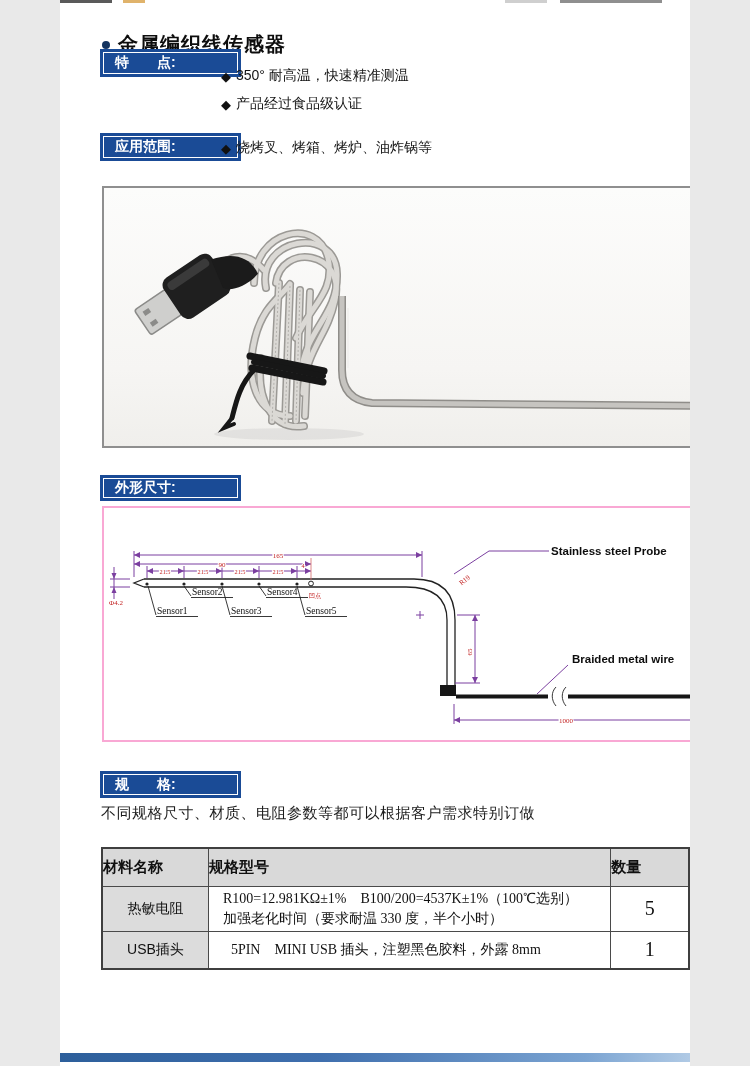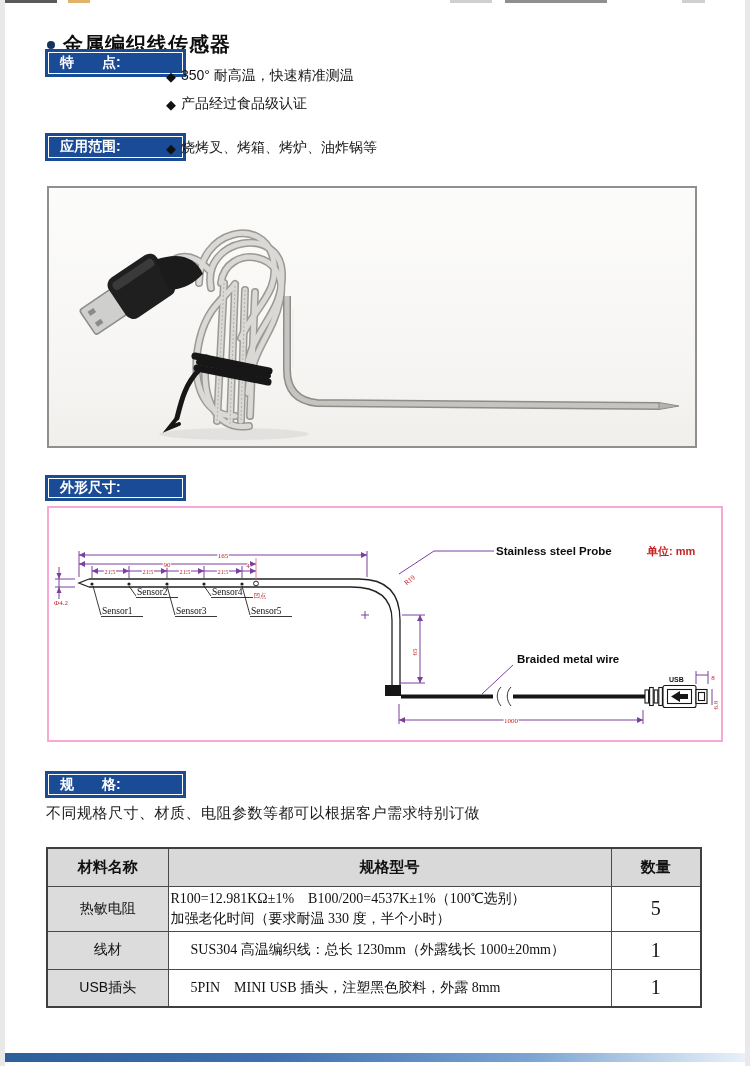--- a/index.html
+++ b/index.html
@@ -1,17 +1,17 @@
 <!DOCTYPE html>
 <html><head>
 <meta charset="utf-8">
 <style>
   * { margin:0; padding:0; box-sizing:border-box; }
   html,body { background:#e9e9e9; font-family:"Liberation Sans", sans-serif; }
-  #screen { position:relative; width:740px; height:1066px; background:#ffffff; overflow:hidden; margin:0 auto; }
+  #screen { position:relative; width:630px; height:1066px; background:#ffffff; overflow:hidden; margin:0 auto; }
 
   
   .topfrag { position:absolute; top:0; height:3px; }
 
   
   .title-row { position:absolute; left:42px; top:31px; display:flex; align-items:center; }
   .title-dot { width:8px; height:8px; border-radius:50%; background:#14335f; margin-right:8px; }
   .page-title { font-size:20px; font-weight:bold; color:#0d0d0d; letter-spacing:1px; }
 
   
@@ -41,24 +41,24 @@
   .tube  { stroke:#222222; stroke-width:1.3; fill:none; }
   .thin  { stroke:#222222; stroke-width:0.9; fill:none; }
 
   
   .spec-note { position:absolute; left:41px; top:804px; font-size:15px; color:#1c1c1c; letter-spacing:0.5px; }
 
   
   .spec-table { position:absolute; left:41px; top:847px; border-collapse:collapse; table-layout:fixed; }
   .spec-table td, .spec-table th { border:1px solid #4a4a4a; }
   .spec-table { border:2px solid #3f3f3f; }
-  .th-cell { background:#d9d9d9; font-size:15px; font-weight:bold; color:#111; text-align:center; }
+  .th-cell { background:#d9d9d9; font-size:15px; font-weight:bold; color:#111; text-align:left; }
   .name-cell { background:#dcdcdc; font-size:14px; color:#111; text-align:center; font-weight:normal; }
   .spec-cell { background:#ffffff; font-family:"Liberation Serif", serif; font-size:14px; color:#111; padding-left:22px; vertical-align:middle; }
-  .spec-cell.two-line { padding-left:2px; line-height:20px; }
+  .spec-cell.two-line { padding-left:14px; line-height:20px; }
   .qty-cell { background:#ffffff; font-family:"Liberation Serif", serif; font-size:20px; color:#111; text-align:center; }
 
   
   .footer-bar { position:absolute; left:0; top:1053px; width:750px; height:9px;
                 background:linear-gradient(90deg,#2d5f9b 0%,#3f6fae 35%,#7ba4d2 70%,#cfe0f0 92%,#eef4fa 100%); }
 </style>
 </head>
 <body>
 
 <div id="screen">
@@ -312,25 +312,20 @@
     </tr>
     <tr style="height:45px">
       <td class="name-cell">热敏电阻</td>
       <td class="spec-cell two-line">
         <span style="display:block">R100=12.981KΩ±1%　B100/200=4537K±1%（100℃选别）</span>
         <span style="display:block">加强老化时间（要求耐温 330 度，半个小时）</span>
       </td>
       <td class="qty-cell">5</td>
     </tr>
     <tr style="height:38px">
-      <td class="name-cell">线材</td>
-      <td class="spec-cell">SUS304 高温编织线：总长 1230mm（外露线长 1000±20mm）</td>
-      <td class="qty-cell">1</td>
-    </tr>
-    <tr style="height:38px">
       <td class="name-cell">USB插头</td>
       <td class="spec-cell">5PIN　MINI USB 插头，注塑黑色胶料，外露 8mm</td>
       <td class="qty-cell">1</td>
     </tr>
   </tbody>
     </table>
 
   <div class="footer-bar"></div>
 
 </div>

